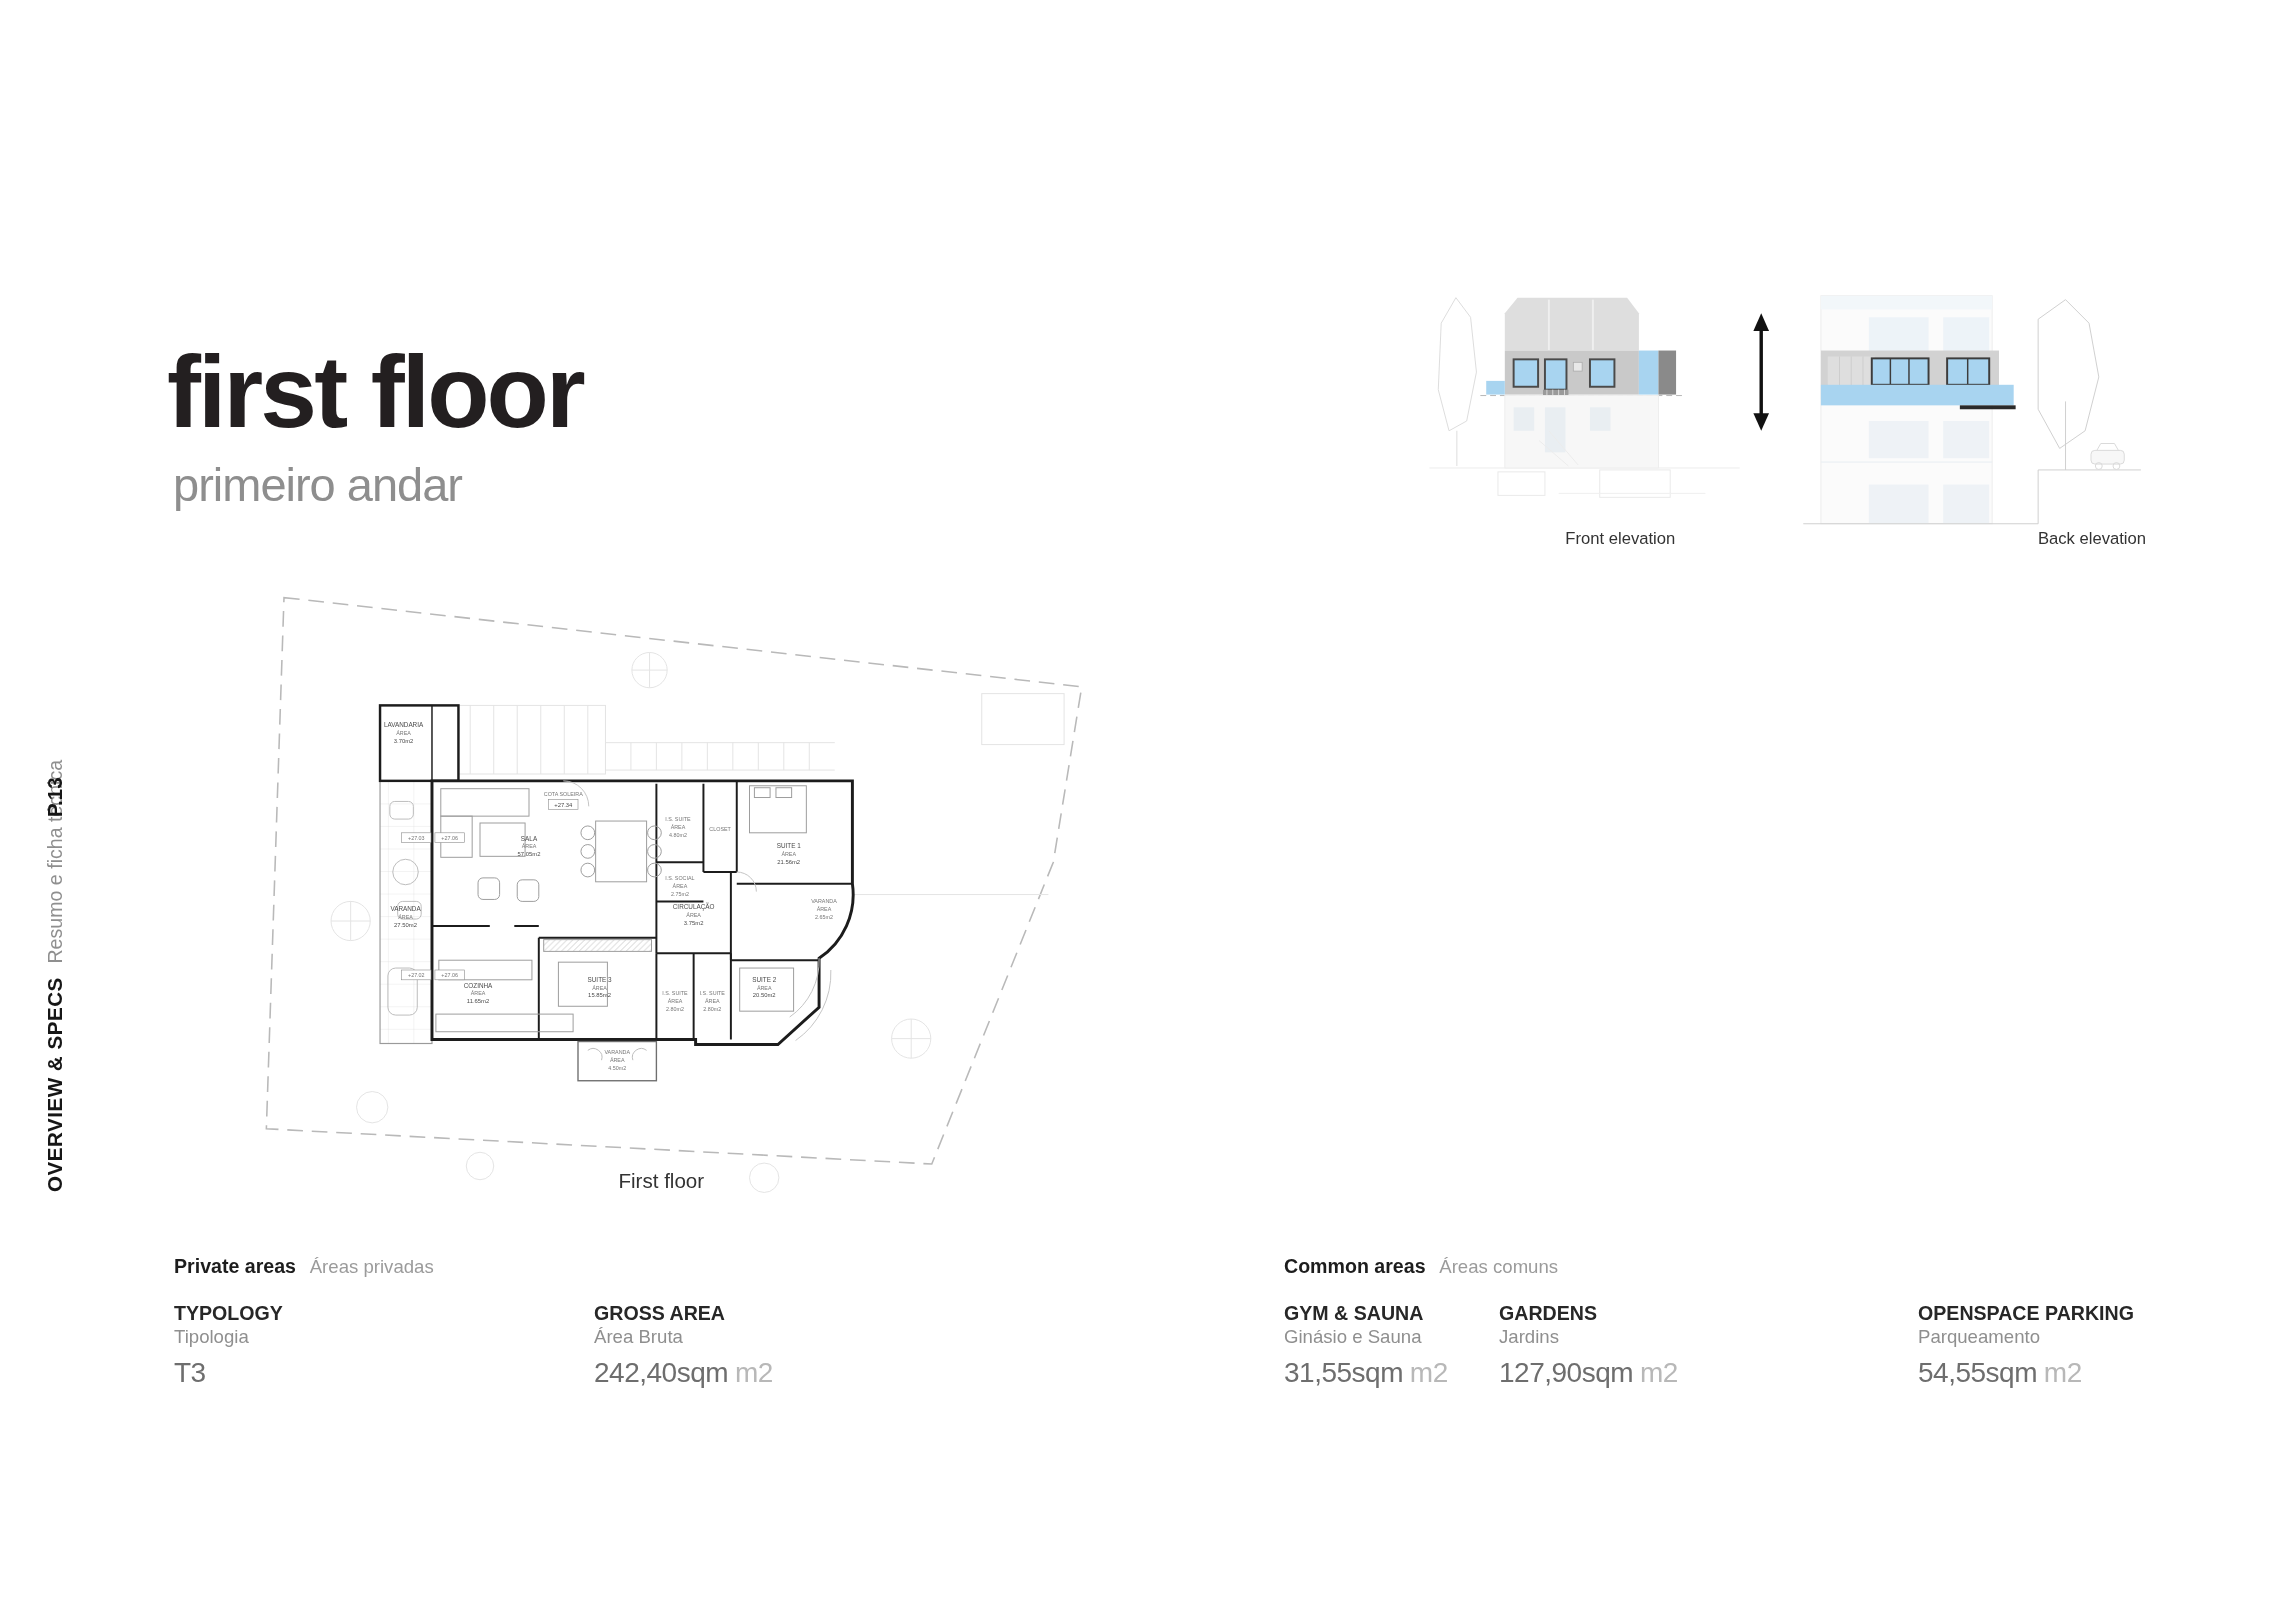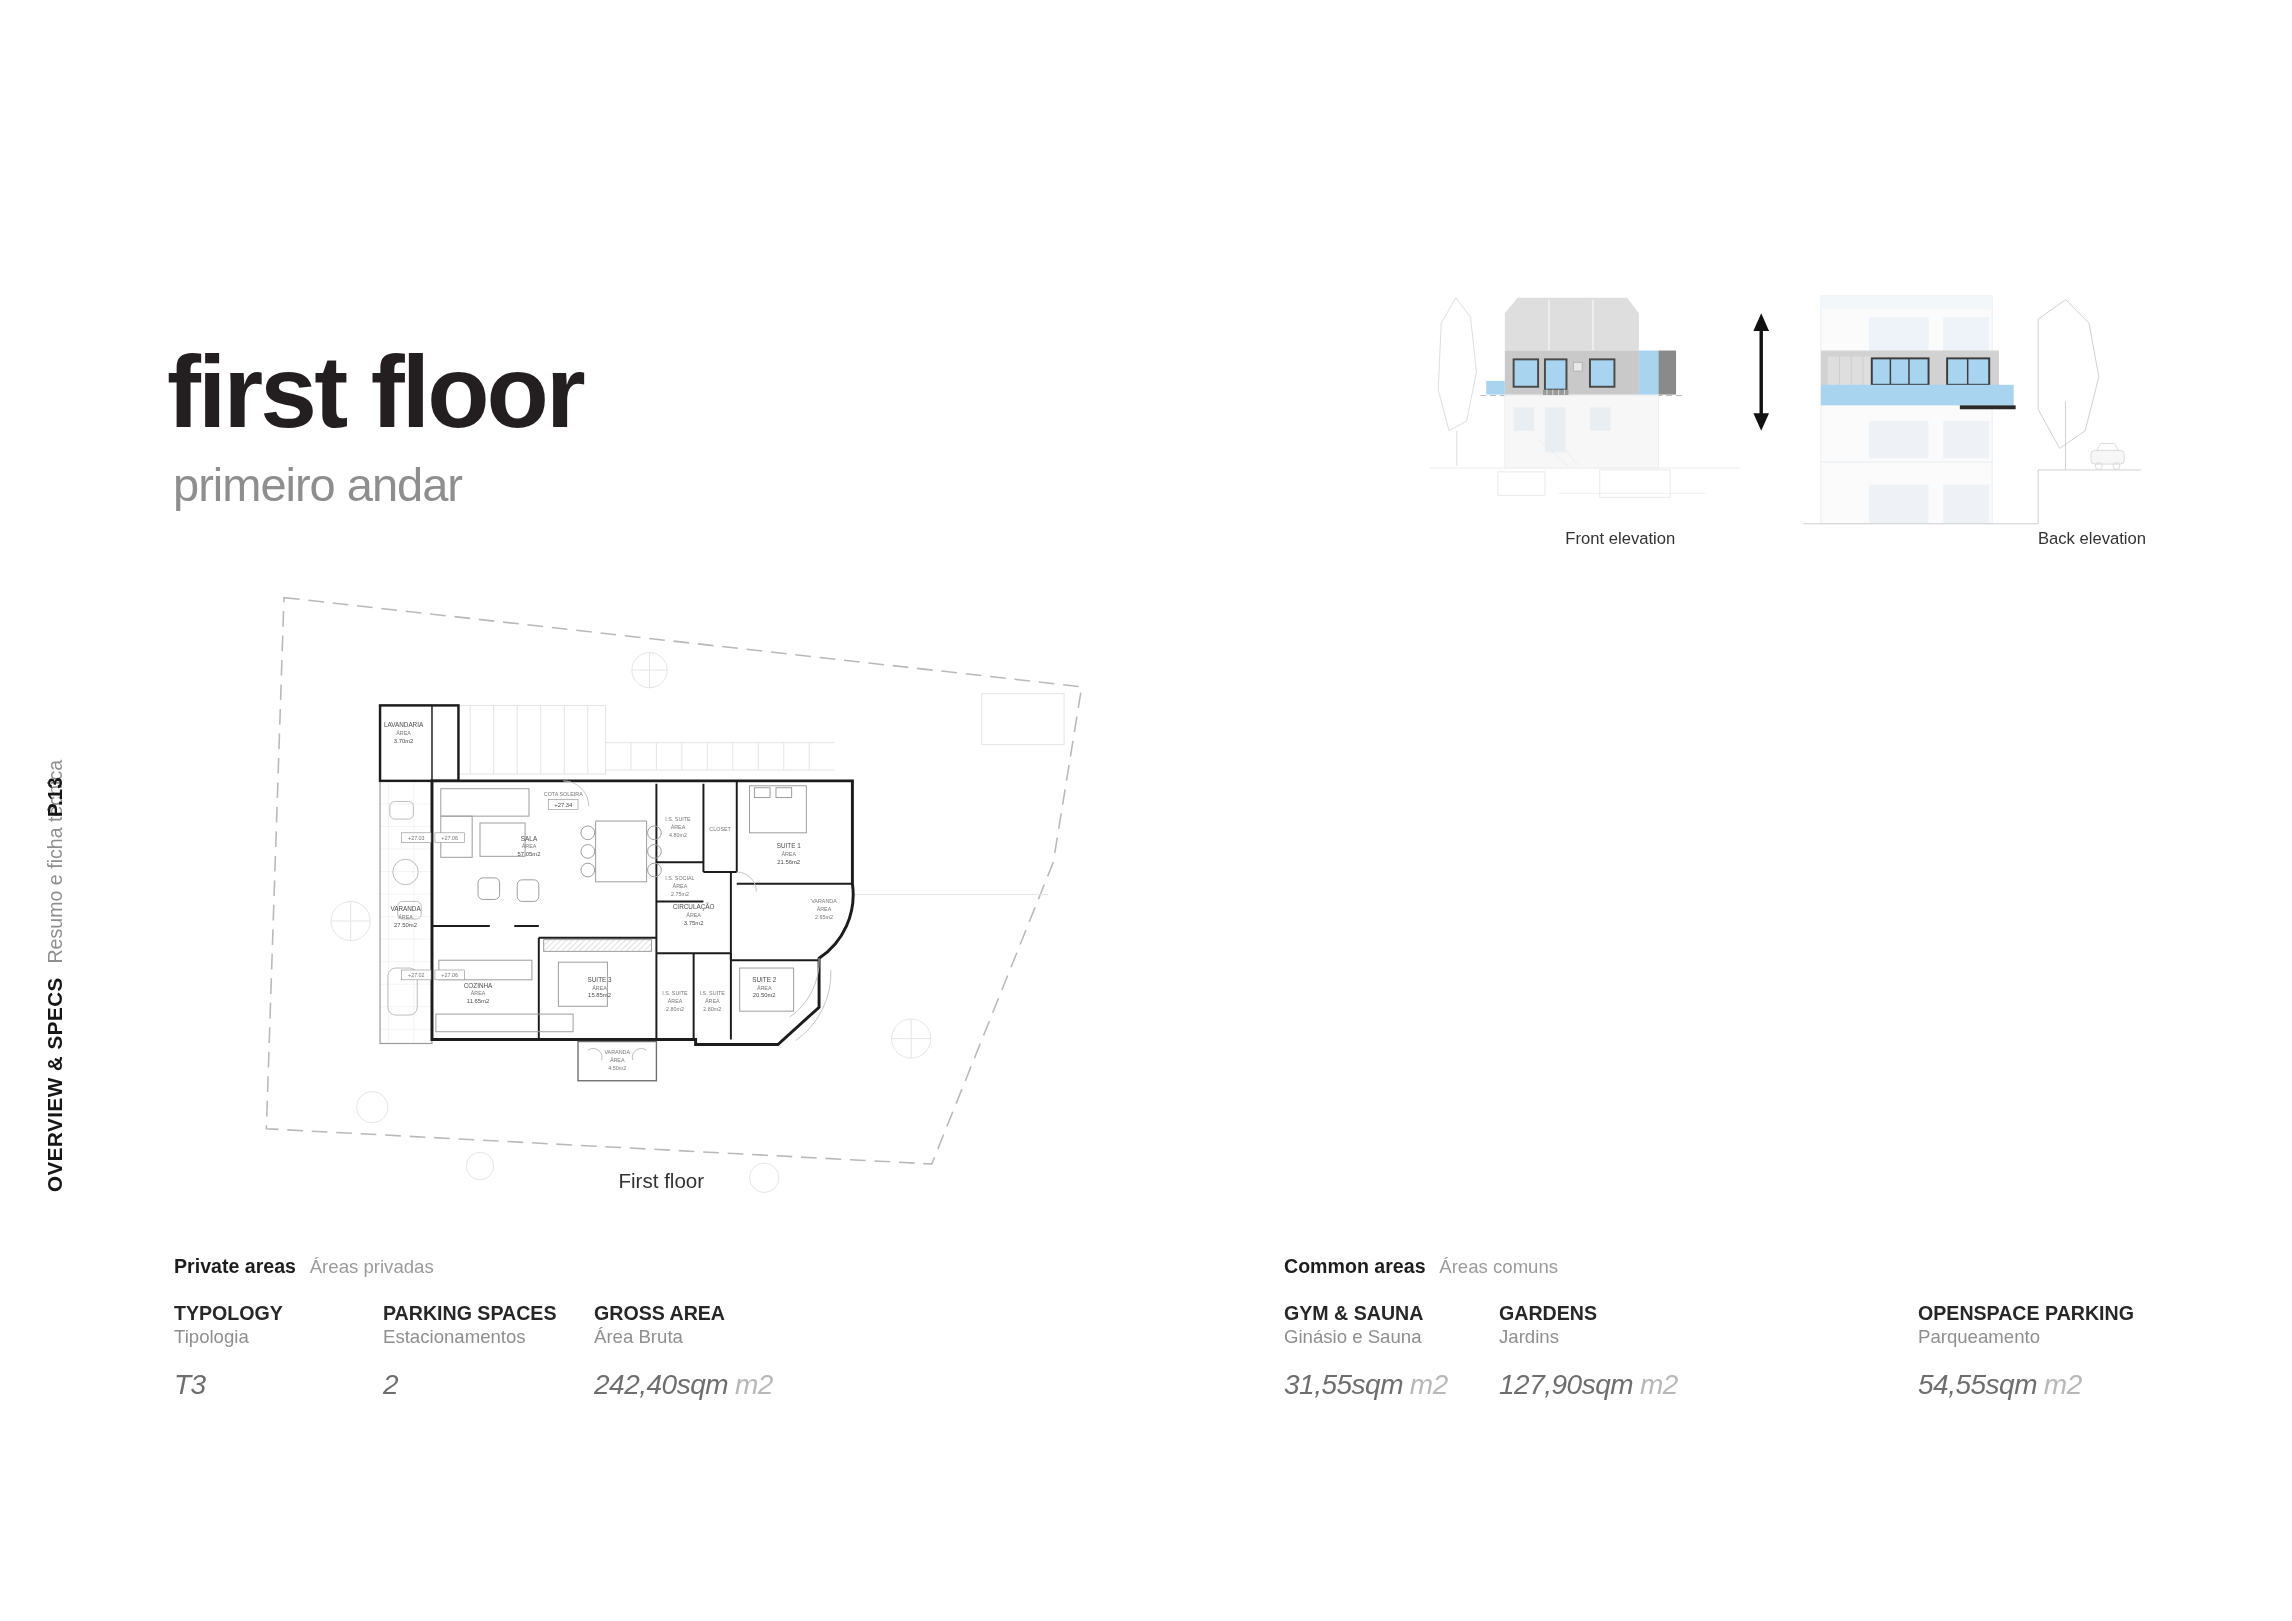--- a/index.html
+++ b/index.html
@@ -14,21 +14,21 @@
   .title{position:absolute;left:167px;top:341px;font-size:102px;font-weight:700;
          letter-spacing:-2.9px;color:#231f20;line-height:1.0;}
   .subtitle{position:absolute;left:173px;top:457px;font-size:47px;color:#8e8e8e;letter-spacing:-1px;}
   
   .sec-title{position:absolute;font-size:19.6px;white-space:nowrap;}
   .sec-title .en{font-weight:700;color:#1d1d1d;}
   .sec-title .pt{color:#9b9b9b;margin-left:13.7px;font-size:18.6px;}
   .spec-col{position:absolute;top:1302px;white-space:nowrap;}
   .spec-col .lbl-en{font-weight:700;font-size:19.6px;color:#272727;}
   .spec-col .lbl-pt{font-size:18.6px;color:#8f8f8f;margin-top:1px;}
-  .spec-col .val{font-size:28px;color:#6e6e6e;margin-top:21px;letter-spacing:-0.5px;font-style:italic;}
+  .spec-col .val{font-size:28px;color:#6e6e6e;margin-top:9px;letter-spacing:-0.5px;}
   .spec-col .unit{color:#b8b8b8;margin-left:6.9px;text-align:center;}
   svg{position:absolute;}
   svg text{font-family:"Liberation Sans","DejaVu Sans",sans-serif;}
   .rm{fill:#4a4a4a;font-size:6.5px;text-anchor:middle;}
   .rm2{fill:#777;font-size:5.5px;text-anchor:middle;}
   .rmv{fill:#4a4a4a;font-size:6px;text-anchor:middle;}
   .tinybox{fill:#fff;stroke:#8a8a8a;stroke-width:.6;}
   .caption{fill:#333;font-size:21px;text-anchor:middle;}
   .elev-label{fill:#333;font-size:17px;text-anchor:middle;}
 </style>
@@ -318,25 +318,20 @@
   </svg>
 
   <div class="sec-title" style="left:174px;top:1255px;">
     <span class="en">Private areas</span><span class="pt">Áreas privadas</span>
   </div>
   <div class="spec-col" style="left:174px;">
     <div class="lbl-en">TYPOLOGY</div>
     <div class="lbl-pt">Tipologia</div>
     <div class="val"><span>T3</span><span class="unit"></span></div>
   </div>
-  <div class="spec-col" style="left:383px;">
-    <div class="lbl-en">PARKING SPACES</div>
-    <div class="lbl-pt">Estacionamentos</div>
-    <div class="val"><span>2</span><span class="unit"></span></div>
-  </div>
   <div class="spec-col" style="left:594px;">
     <div class="lbl-en">GROSS AREA</div>
     <div class="lbl-pt">Área Bruta</div>
     <div class="val"><span>242,40sqm</span><span class="unit">m2</span></div>
   </div>
 
   <div class="sec-title" style="left:1284px;top:1255px;">
     <span class="en">Common areas</span><span class="pt">Áreas comuns</span>
   </div>
   <div class="spec-col" style="left:1284px;">

